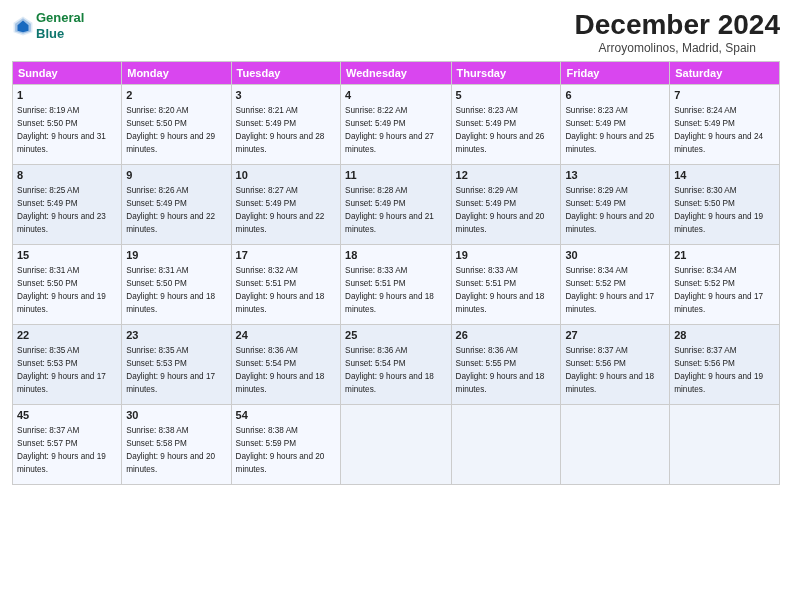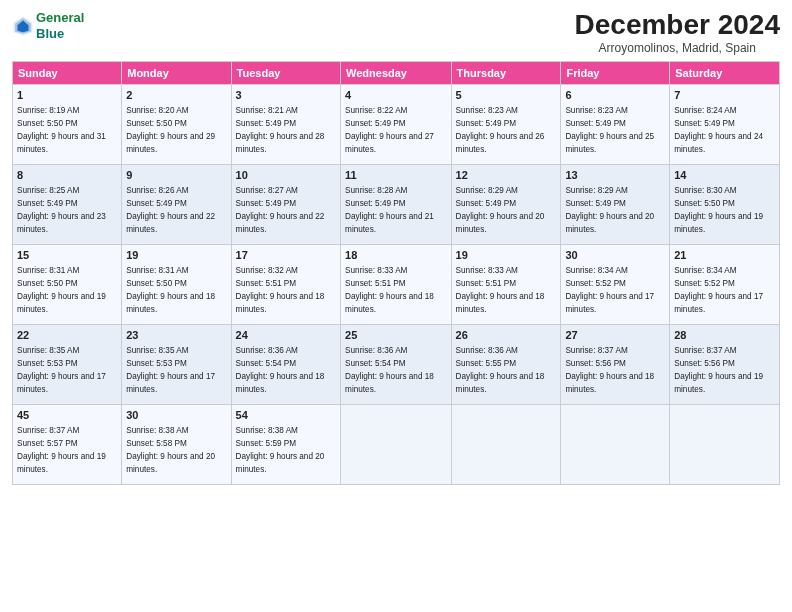--- a/index.html
+++ b/index.html
@@ -50,21 +50,21 @@
     .location {
       font-size: 12px;
       color: #444;
     }
     .calendar-table {
       width: 100%;
       border-collapse: collapse;
       font-size: 9px;
     }
     .calendar-table thead tr th {
-      background-color: #ec4899;
+      background-color: #d946ef;
       color: #fff;
       text-align: left;
       padding: 5px 5px;
       font-size: 11px;
       font-weight: bold;
       border: 1px solid #ccc;
     }
     .calendar-table tbody tr td {
       vertical-align: top;
       border: 1px solid #ccc;

